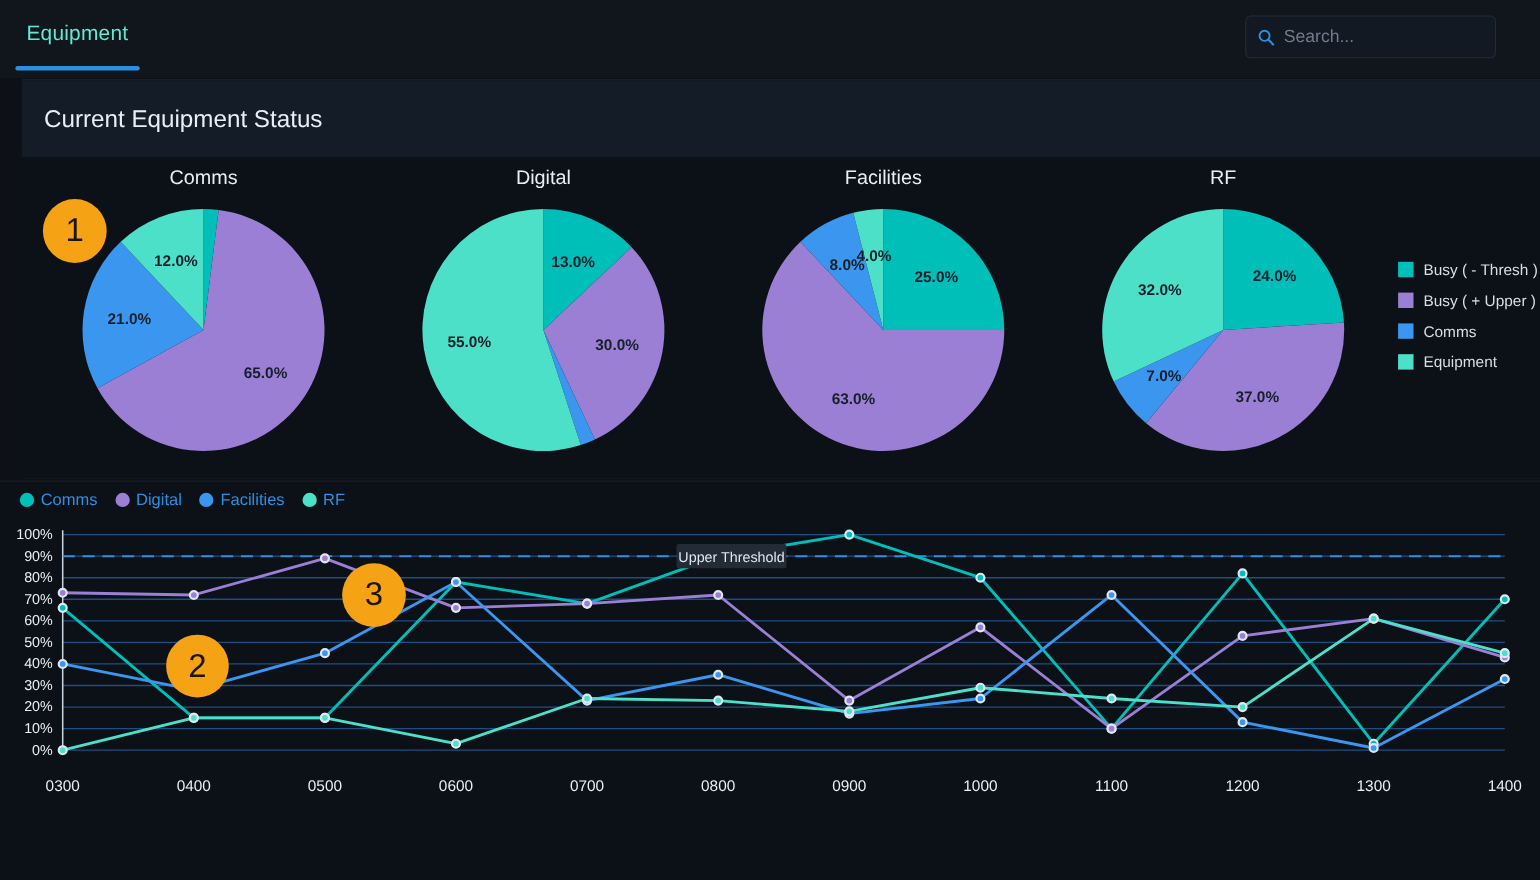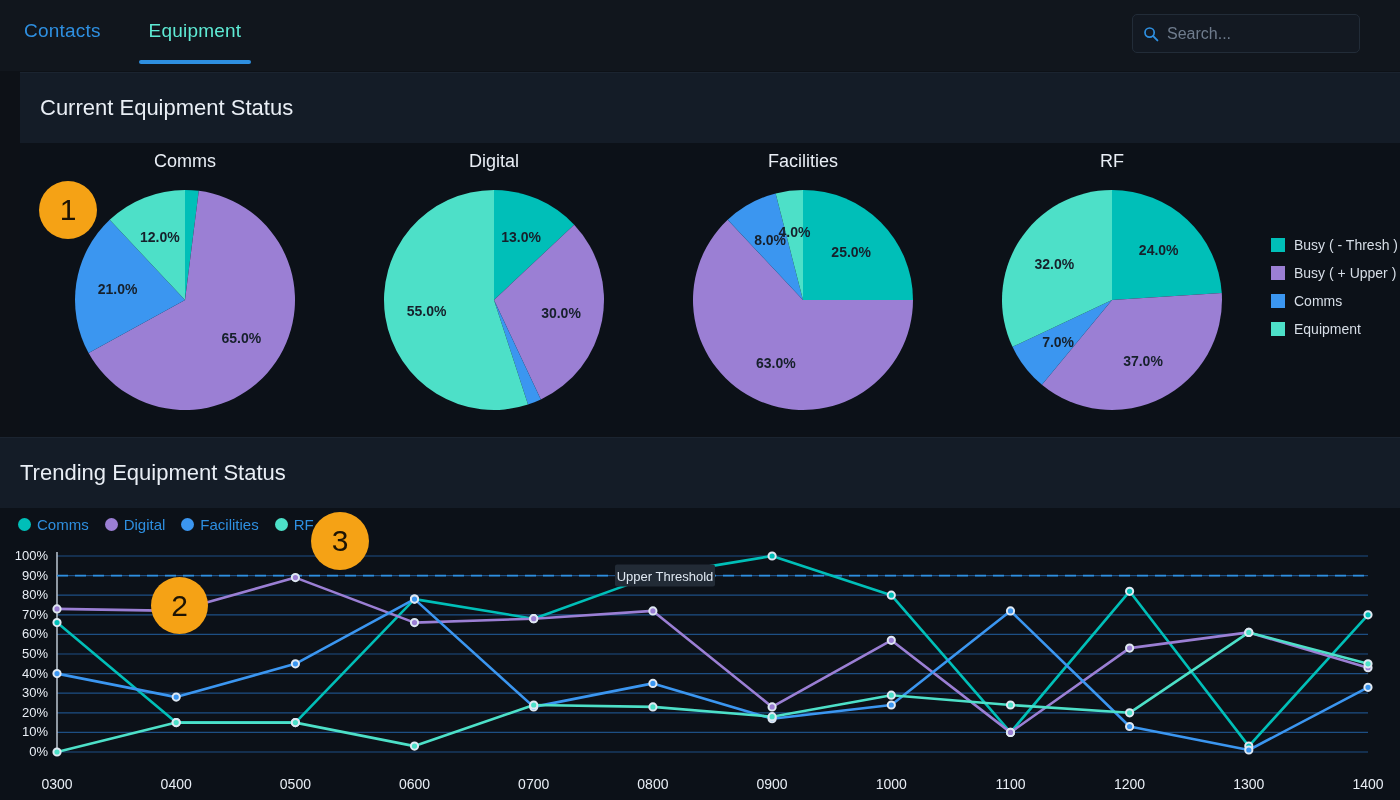--- a/index.html
+++ b/index.html
@@ -87,23 +87,20 @@
   }
   #badge-1 { left: 39px; top: 181px; width: 58px; height: 58px; }
   #badge-2 { left: 151px; top: 577px; width: 57px; height: 57px; }
   #badge-3 { left: 311px; top: 512px; width: 58px; height: 58px; }
 </style>
 </head>
 <body>
 
 <div id="topbar">
   <div class="tabs">
-    <div class="tab inactive">
-      <span>Contacts</span>
-    </div>
     <div class="tab active">
       <span>Equipment</span>
     </div>
   </div>
 
   <div id="search-wrap">
     <svg width="16" height="16" viewBox="0 0 16 16">
       <circle cx="6.6" cy="6.6" r="4.6" fill="none" stroke="#2e8fe0" stroke-width="1.7"></circle>
       <line x1="10.2" y1="10.2" x2="14.4" y2="14.4" stroke="#2e8fe0" stroke-width="1.9" stroke-linecap="round"></line>
     </svg>
@@ -181,23 +178,20 @@
           <path d="M 125 125 L 54.88 209.76 A 110 110 0 0 1 25.47 171.84 Z" fill="#3b96f0"></path>
           <text x="71.1" y="171.8" class="slice-label" text-anchor="middle">7.0%</text>
           <path d="M 125 125 L 25.47 171.84 A 110 110 0 0 1 125.00 15.00 Z" fill="#4de0c8"></path>
           <text x="67.4" y="93.5" class="slice-label" text-anchor="middle">32.0%</text>
         </svg>
       </div>
     </div>
 </div>
 
 <div class="panel" id="panel-trending">
-  <div class="panel-head">
-    <div class="panel-title">Trending Equipment Status</div>
-  </div>
   <div id="trend-body">
     <div id="trend-legend">
         <div class="tl-item">
           <span class="tl-dot" style="background: rgb(0, 191, 184);"></span>
           <span class="tl-tx">Comms</span>
         </div>
         <div class="tl-item">
           <span class="tl-dot" style="background: rgb(155, 127, 212);"></span>
           <span class="tl-tx">Digital</span>
         </div>

